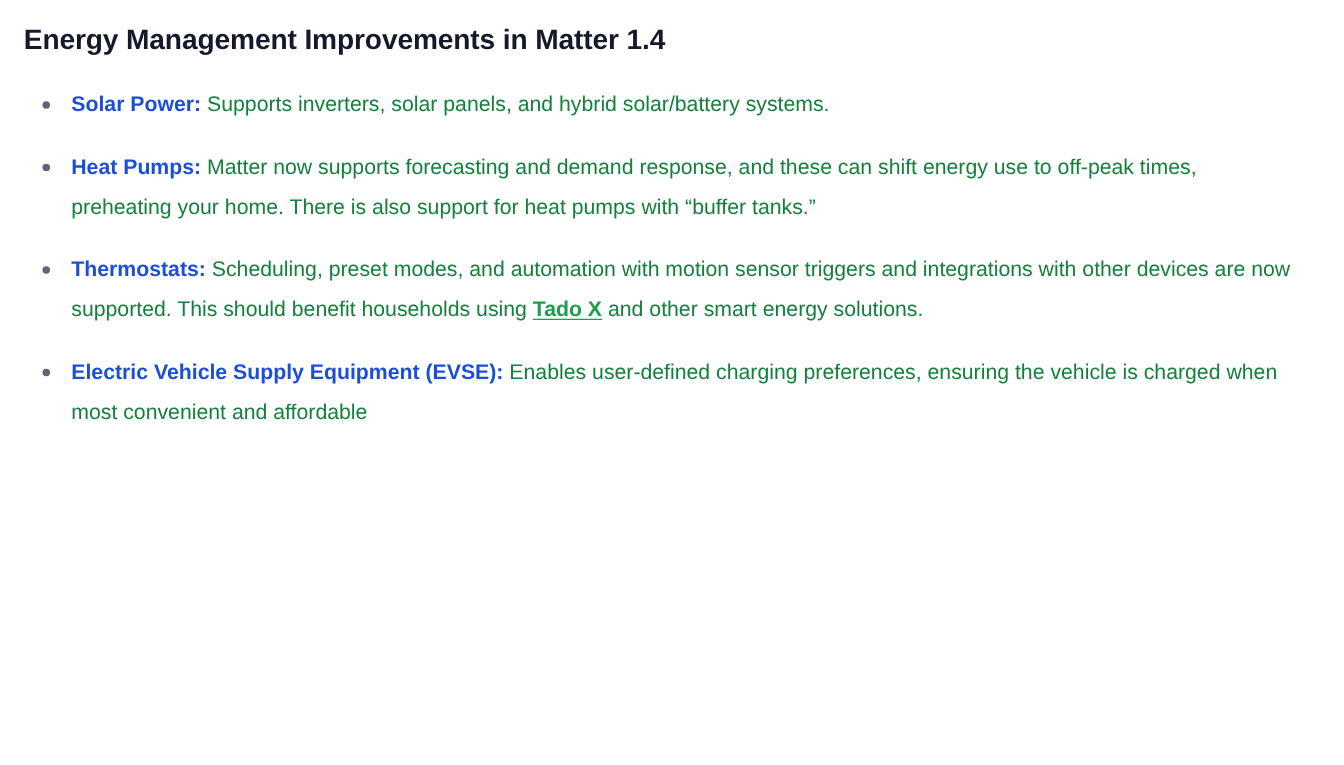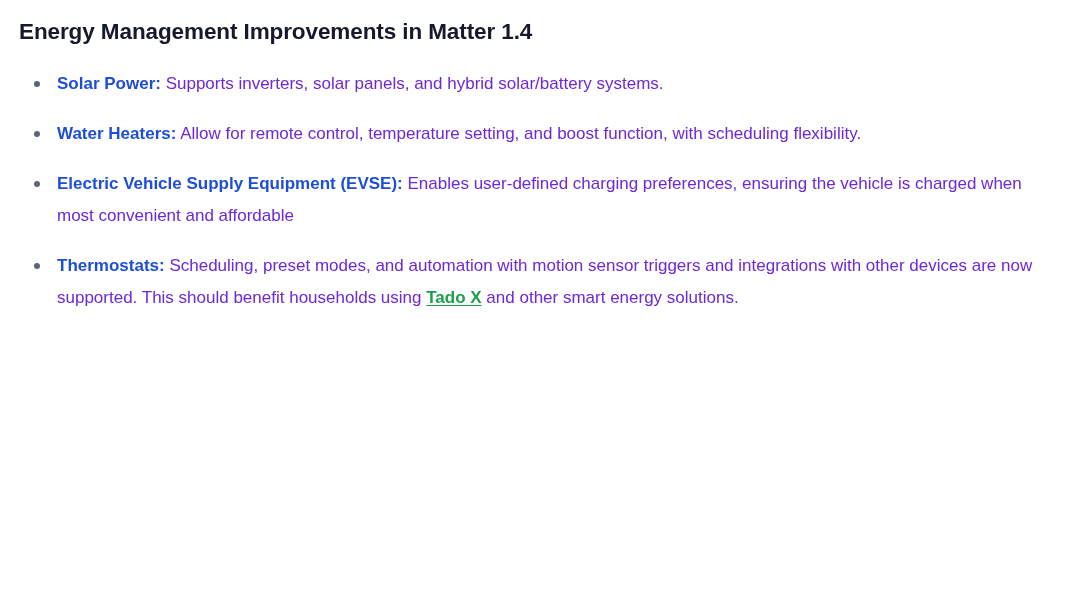--- a/index.html
+++ b/index.html
@@ -63,21 +63,21 @@
     width: 6px;
     height: 6px;
     border-radius: 50%;
     background: #5b6478;
   }
   .bullet-label {
     font-weight: bold;
     color: #1d4ed8;
   }
   .bullet-text {
-    color: #6d28d9;
+    color: #15803d;
   }
   .inline-link {
     color: #1d9e4b;
     font-weight: bold;
     text-decoration: underline;
     text-underline-offset: 2px;
   }
 </style>
 </head>
 <body>
@@ -87,32 +87,32 @@
   <h1 class="page-title">Energy Management Improvements in Matter 1.4</h1>
 
   <ul class="bullet-list">
 
     <li class="bullet-item">
       <span class="bullet-marker"></span>
       <span class="bullet-label">Solar Power:</span><span class="bullet-text"> Supports inverters, solar panels, and hybrid solar/battery systems.</span>
     </li>
 
 
+    <li class="bullet-item">
+      <span class="bullet-marker"></span>
+      <span class="bullet-label">Heat Pumps:</span><span class="bullet-text"> Matter now supports forecasting and demand response, and these can shift energy use to off-peak times, preheating your home. There is also support for heat pumps with “buffer tanks.”</span>
+    </li>
+
 
     <li class="bullet-item">
       <span class="bullet-marker"></span>
-      <span class="bullet-label">Water Heaters:</span><span class="bullet-text"> Allow for remote control, temperature setting, and boost function, with scheduling flexibility.</span>
+      <span class="bullet-label">Thermostats:</span><span class="bullet-text"> Scheduling, preset modes, and automation with motion sensor triggers and integrations with other devices are now supported. This should benefit households using </span><a class="inline-link" href="#">Tado X</a><span class="bullet-text"> and other smart energy solutions.</span>
     </li>
 
     <li class="bullet-item">
       <span class="bullet-marker"></span>
       <span class="bullet-label">Electric Vehicle Supply Equipment (EVSE):</span><span class="bullet-text"> Enables user-defined charging preferences, ensuring the vehicle is charged when most convenient and affordable</span>
-    </li>
-
-    <li class="bullet-item">
-      <span class="bullet-marker"></span>
-      <span class="bullet-label">Thermostats:</span><span class="bullet-text"> Scheduling, preset modes, and automation with motion sensor triggers and integrations with other devices are now supported. This should benefit households using </span><a class="inline-link" href="#">Tado X</a><span class="bullet-text"> and other smart energy solutions.</span>
     </li>
 
 
   </ul>
 
 </div>
 
 </body></html>

